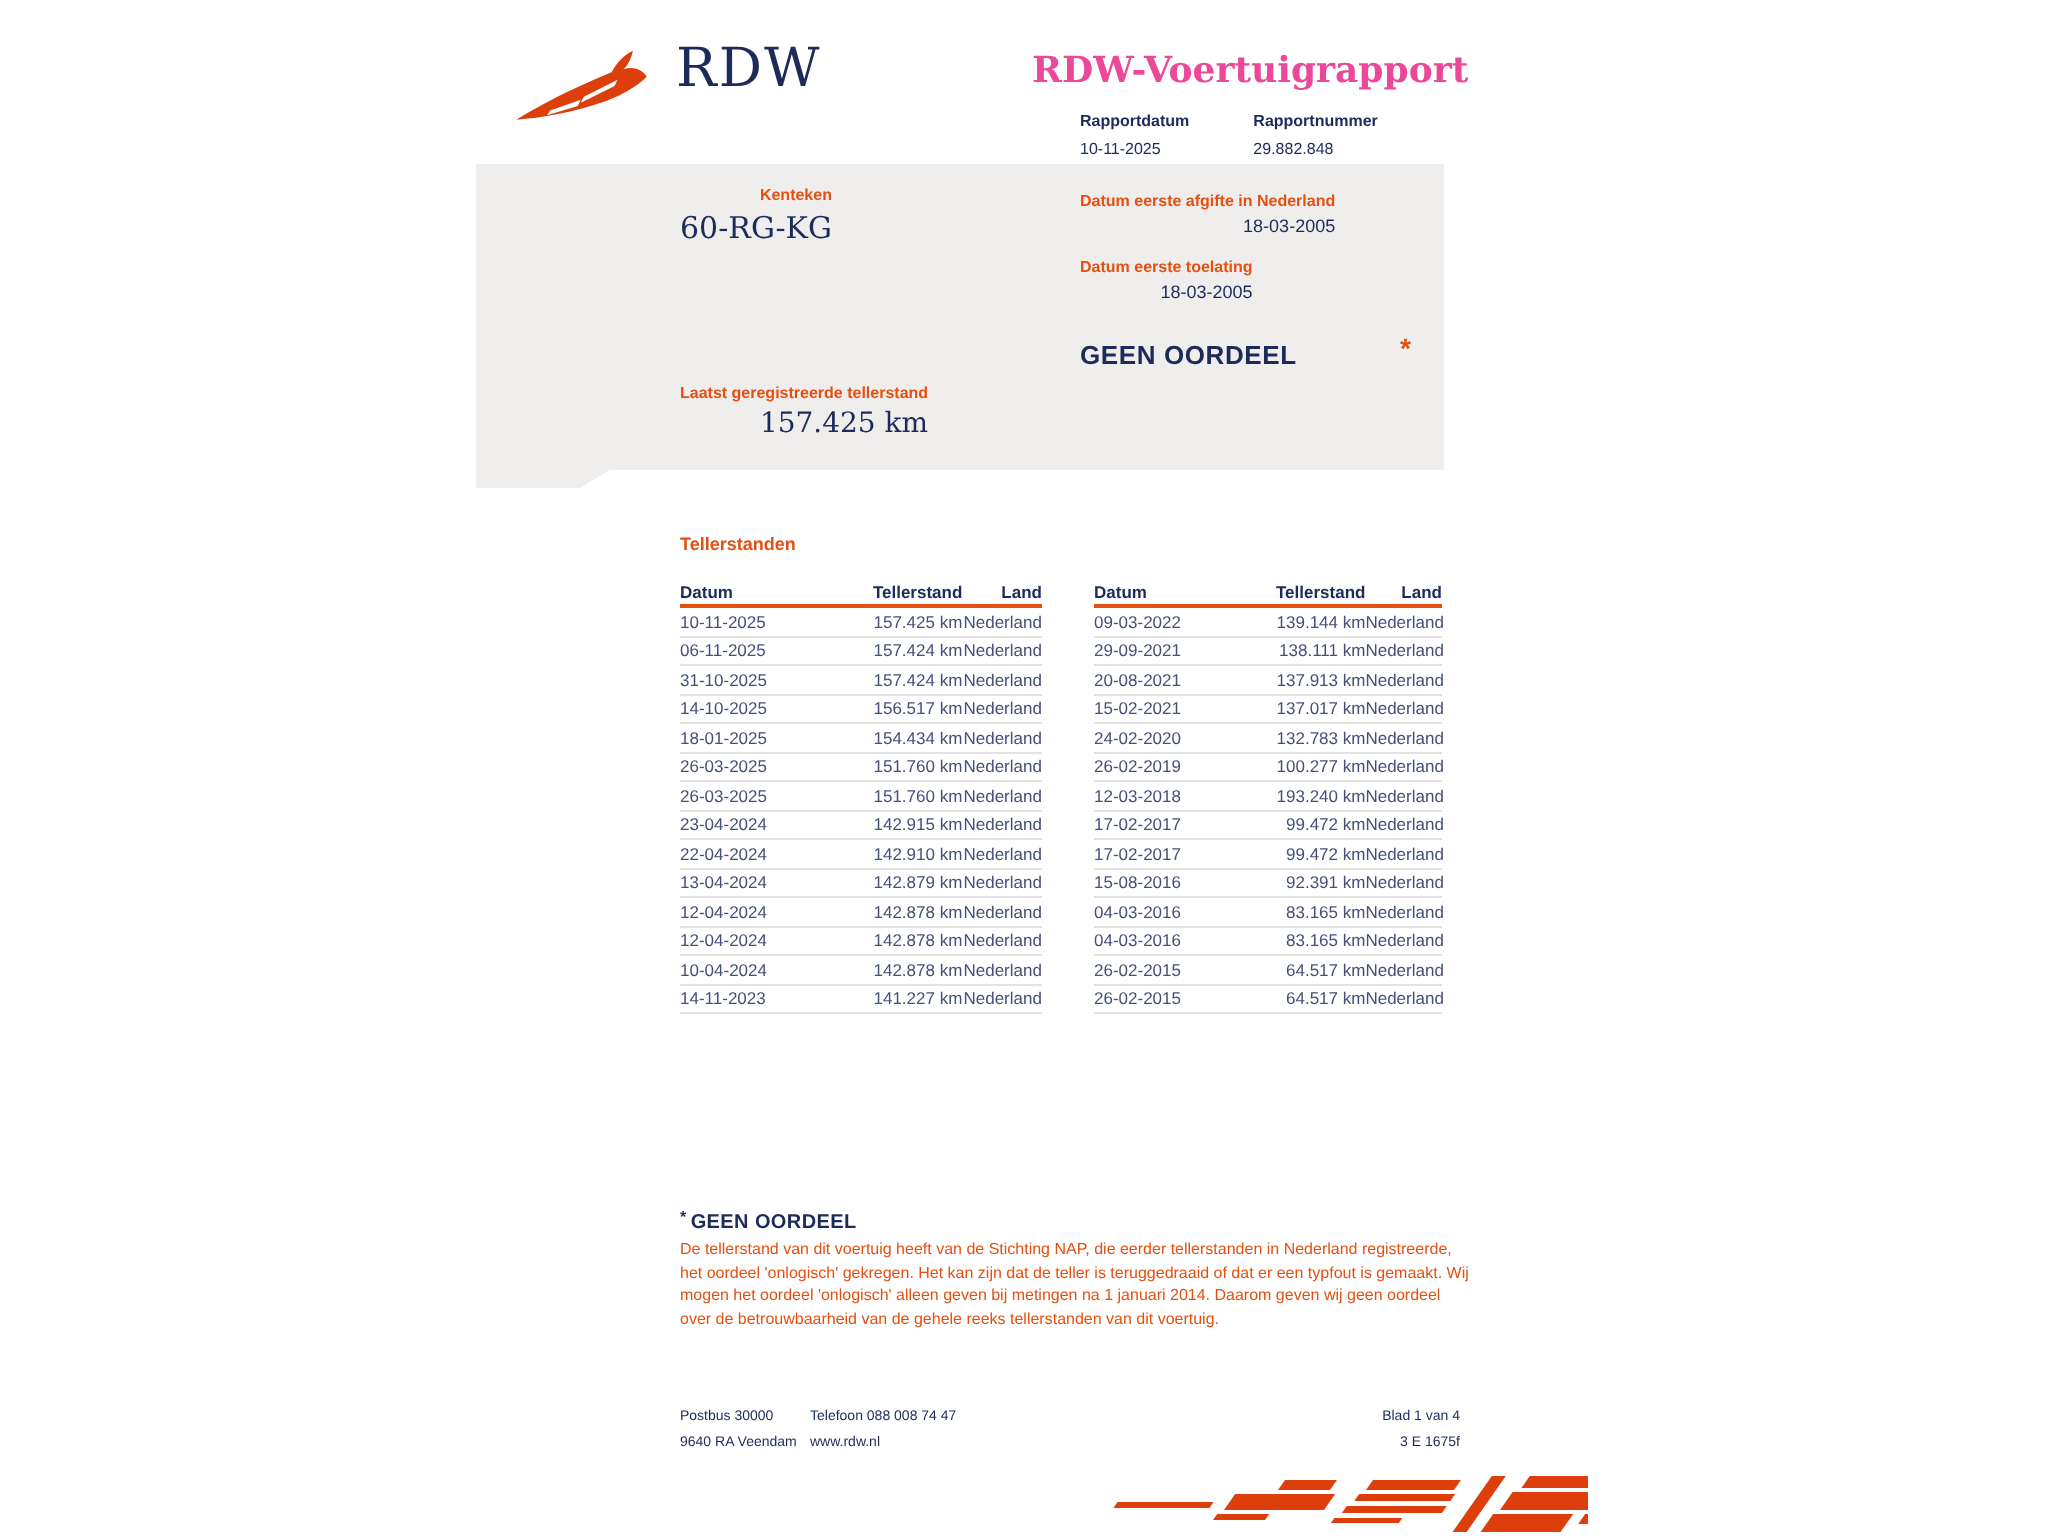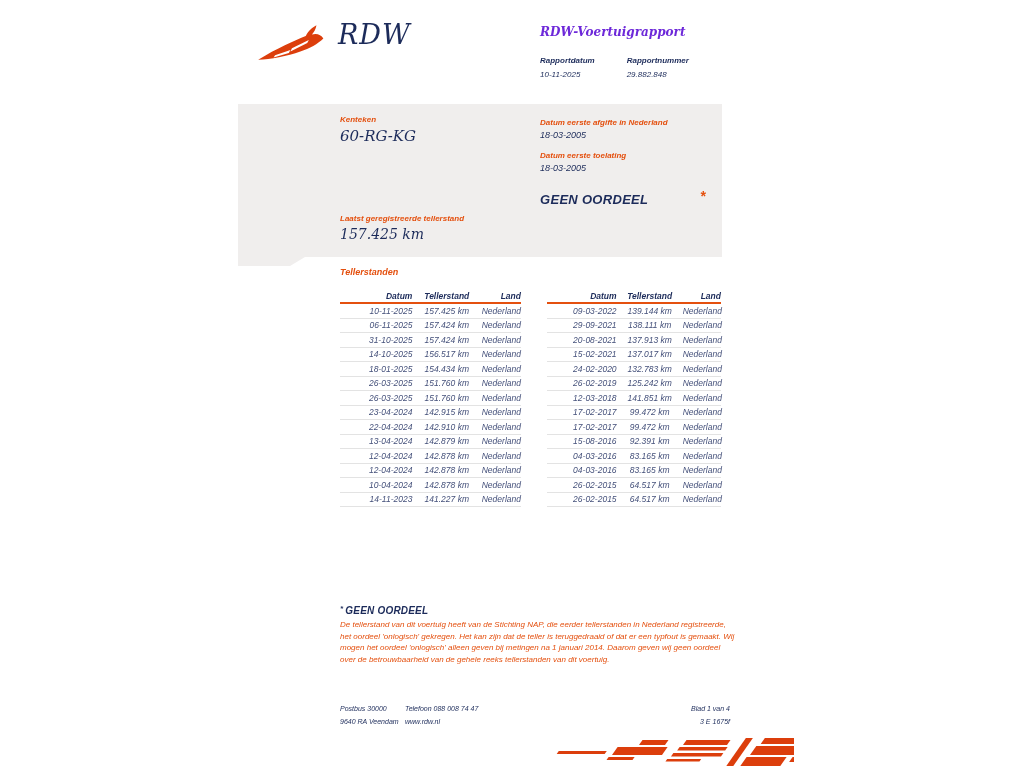--- a/index.html
+++ b/index.html
@@ -1,57 +1,57 @@
 <!DOCTYPE html>
 <html><head>
 <meta charset="utf-8">
 <style>
   * { margin:0; padding:0; box-sizing:border-box; }
   html,body { width:1024px; height:768px; background:#ffffff; overflow:hidden;
               font-family:"Liberation Sans", sans-serif; }
-  .page { position:relative; width:992px; height:768px; background:#fff;font-style:italic; }
+  .page { position:relative; width:992px; height:768px; background:#fff; }
 
   
   .logo-bird { position:absolute; left:256px; top:20px; width:78px; height:46px; }
   .logo-text { position:absolute; left:338px; top:19px;
                font-family:"DejaVu Serif", serif; font-size:27px; font-weight:500;
                color:#1c2b5a; letter-spacing:1px; }
-  .doc-title { position:absolute; left:540px; top:25px;
-               font-family:"DejaVu Serif", serif; font-size:12px; font-weight:bold;
-               color:#6d28d9; }
+  .doc-title { position:absolute; left:516px; top:25px;
+               font-family:"DejaVu Serif", serif; font-size:18px; font-weight:bold;
+               color:#ec4899; }
   .report-meta { position:absolute; left:540px; top:56px; display:flex; gap:32px; }
   .meta-label { font-size:8px; font-weight:bold; color:#1c2b5a; }
   .meta-value { font-size:8px; color:#1c2b5a; margin-top:5px; }
 
   
-  .vehicle-box { position:absolute; left:238px; top:104px; width:484px; height:162px;
+  .vehicle-box { position:absolute; left:238px; top:82px; width:484px; height:162px;
                  background:#f0eeed;
-                 clip-path:polygon(0 0, 100% 0, 100% 153px, 67px 153px, 52px 162px, 0 162px); }
+                 clip-path:polygon(0 0, 100% 0, 100% 153px, 67px 153px, 52px 162px, 0 162px);text-align:right; }
   .field { position:absolute; }
   .field-label { font-size:8px; font-weight:bold; color:#e4500f; margin-bottom:3px; }
   .field-value-serif { font-family:"DejaVu Serif", serif; font-size:15px; color:#1c2b5a; }
   .field-value-serif.md { font-size:14px; }
   .field-value-sm { font-size:9px; color:#1c2b5a; }
   .verdict { position:absolute; left:302px; top:88px; font-size:13px; font-weight:bold;
              color:#1c2b5a; letter-spacing:.3px; }
   .verdict-star { position:absolute; left:462px; top:84px; font-size:14px; font-weight:bold;
                   color:#e4500f; }
 
   
   .tables-title { position:absolute; left:340px; top:267px; font-size:9px; font-weight:bold;
                   color:#e4500f; }
   .tbl { position:absolute; top:292px; }
   .tbl-left  { left:340px; width:181px; }
   .tbl-right { left:547px; width:174px; }
   .thead { display:flex; align-items:flex-end; height:12px; border-bottom:2px solid #e4500f;
            font-size:8.5px; font-weight:bold; color:#1c2b5a; padding-bottom:1px; }
   .trow  { display:flex; align-items:center; height:14.5px; border-bottom:1px solid #e3e3e3;
            font-size:8.5px; color:#44507a; }
-  .c0 { width:40%; text-align:right; }
-  .c1 { width:38%; text-align:center; }
+  .c0 { width:40%; text-align:left; }
+  .c1 { width:38%; text-align:right; }
   .c2 { width:22%; text-align:right; }
 
   
   .footnote-head { position:absolute; left:340px; top:604px; font-size:10px; font-weight:bold;
                    color:#1c2b5a; letter-spacing:.2px; }
   .footnote-head .mark { font-size:8px; vertical-align:3px; margin-right:2px; }
   .footnote-body { position:absolute; left:340px; top:619px; width:396px;
                    font-size:8px; line-height:11.5px; color:#e4500f; }
 
   
@@ -220,26 +220,26 @@
           <span class="c1">137.017 km</span>
           <span class="c2">Nederland</span>
         </div>
         <div class="trow">
           <span class="c0">24-02-2020</span>
           <span class="c1">132.783 km</span>
           <span class="c2">Nederland</span>
         </div>
         <div class="trow">
           <span class="c0">26-02-2019</span>
-          <span class="c1">125.242 km</span>
+          <span class="c1">100.277 km</span>
           <span class="c2">Nederland</span>
         </div>
         <div class="trow">
           <span class="c0">12-03-2018</span>
-          <span class="c1">141.851 km</span>
+          <span class="c1">193.240 km</span>
           <span class="c2">Nederland</span>
         </div>
         <div class="trow">
           <span class="c0">17-02-2017</span>
           <span class="c1">99.472 km</span>
           <span class="c2">Nederland</span>
         </div>
         <div class="trow">
           <span class="c0">17-02-2017</span>
           <span class="c1">99.472 km</span>

